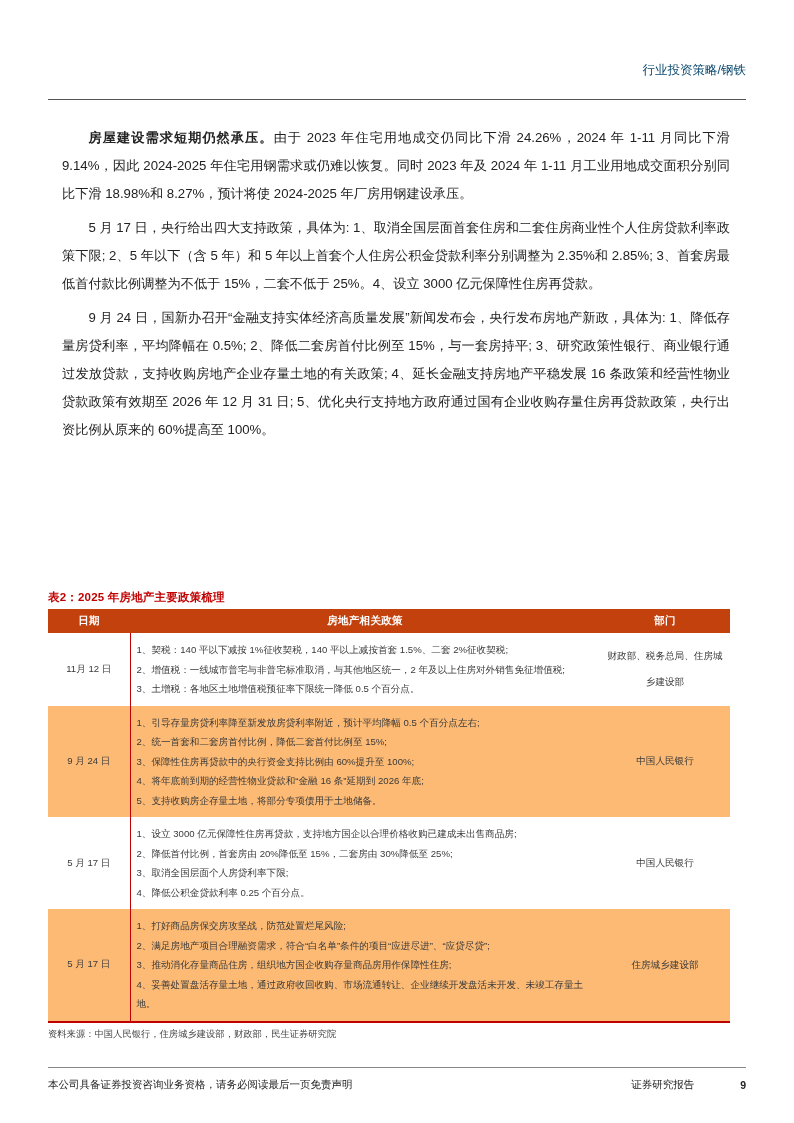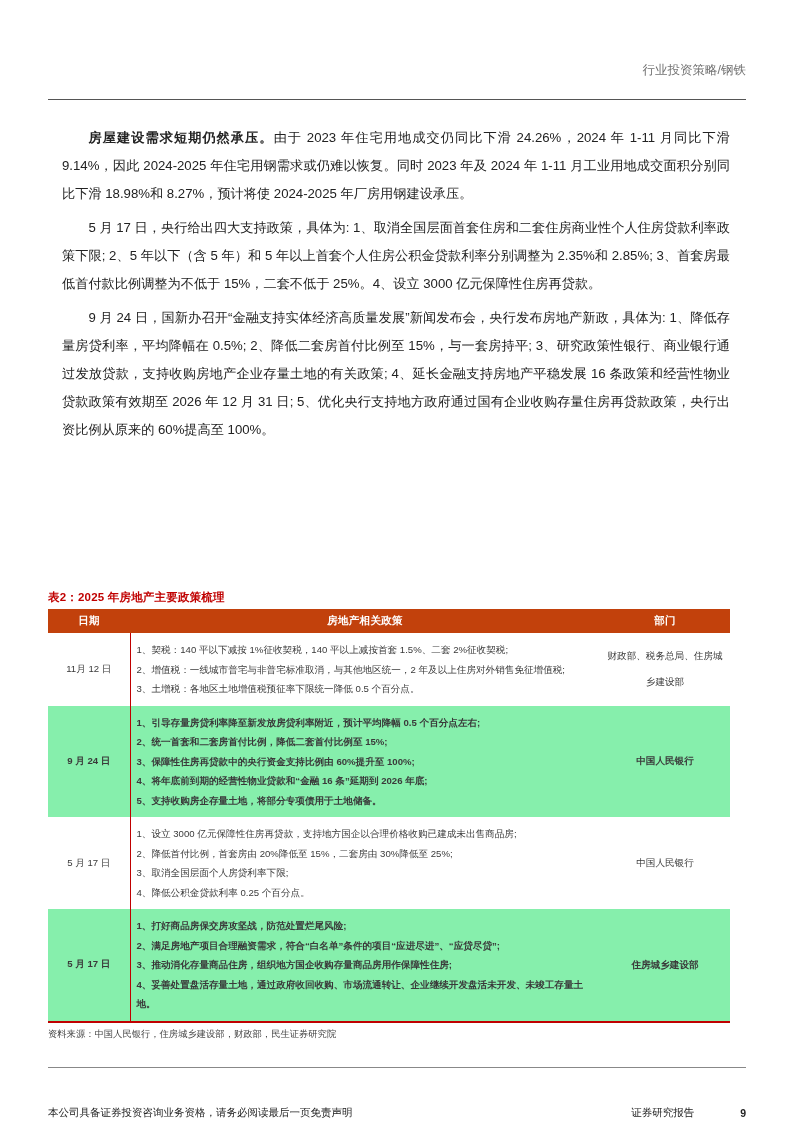--- a/index.html
+++ b/index.html
@@ -39,21 +39,21 @@
     font-size: 22px; font-weight: bold; color: #333;
     letter-spacing: 1px; line-height: 1.05;
     font-family: "DejaVu Sans", "Liberation Sans", sans-serif;
   }
   .logo-en {
     font-size: 8.5px; font-weight: bold; color: #c8262b;
     letter-spacing: 0.6px; margin-top: 2px;
   }
   .header-right {
     position: absolute; right: 0; top: 22px;
-    font-size: 12.5px; color: #737373;
+    font-size: 12.5px; color: #0c4a6e;
   }
   .header-rule {
     position: absolute; left: 48px; top: 99px;
     width: 698px; height: 0;
     border-top: 1.6px solid #555;
   }
 
   
   .content {
     position: absolute;
@@ -121,38 +121,38 @@
     line-height: 26px;
     color: #333;
   }
   td.policy-cell { padding-left: 12px; }
   td.policy-cell ol { margin: 0; padding: 0; list-style: none; }
   td.policy-cell li {
     line-height: 19.5px;
     font-size: 9.6px;
     white-space: normal;
   }
-  tr.alt td { background: #86efac; font-weight: bold; }
+  tr.alt td { background: #fdba74; }
   tr.plain td { background: #ffffff; }
 
   .table-source {
     margin-top: 5px;
     font-size: 9.3px;
     color: #444;
   }
 
   
   .footer-rule {
     position: absolute; left: 48px; top: 1067px;
     width: 698px; height: 0;
     border-top: 1.2px solid #888;
   }
   .footer {
     position: absolute;
-    left: 48px; top: 1106px;
+    left: 48px; top: 1078px;
     width: 698px;
     display: flex; align-items: center;
     font-size: 10.5px; color: #222;
   }
   .footer .f-left { flex: 1; }
   .footer .f-mid { margin-right: 46px; }
   .footer .f-page { font-weight: bold; }
 </style>
 </head>
 <body>

